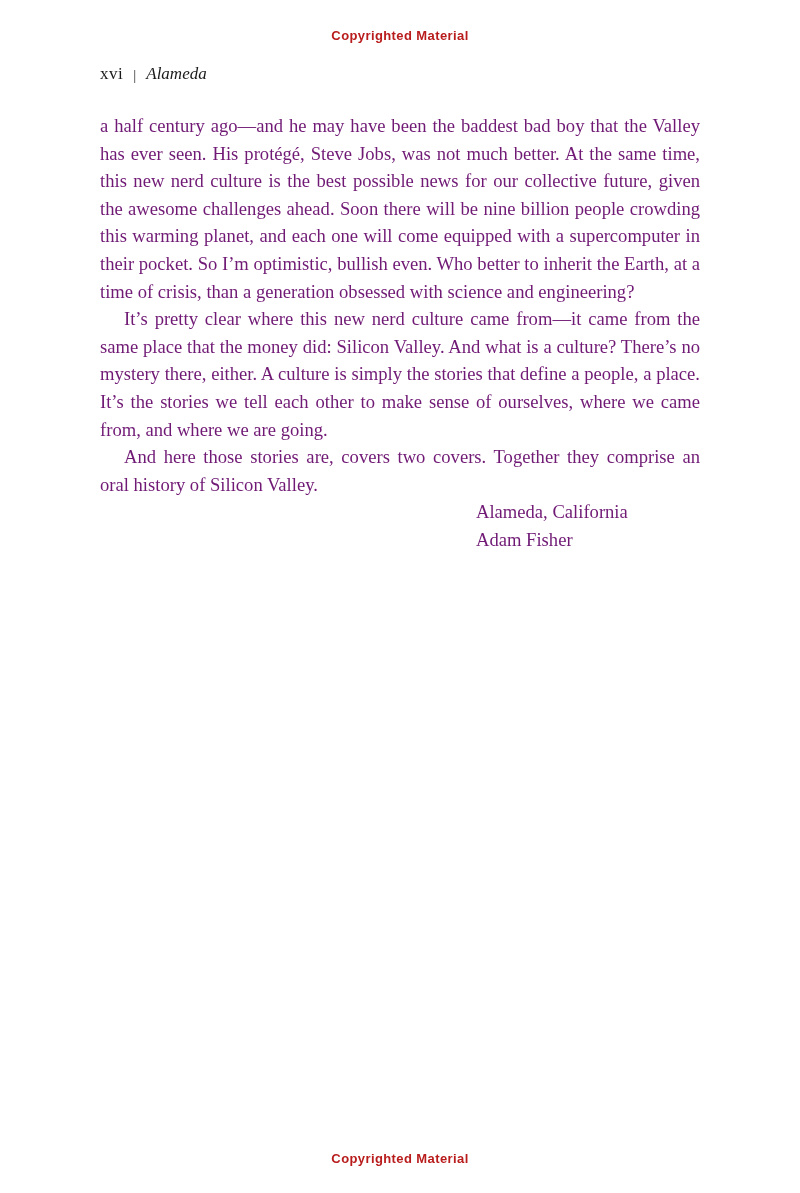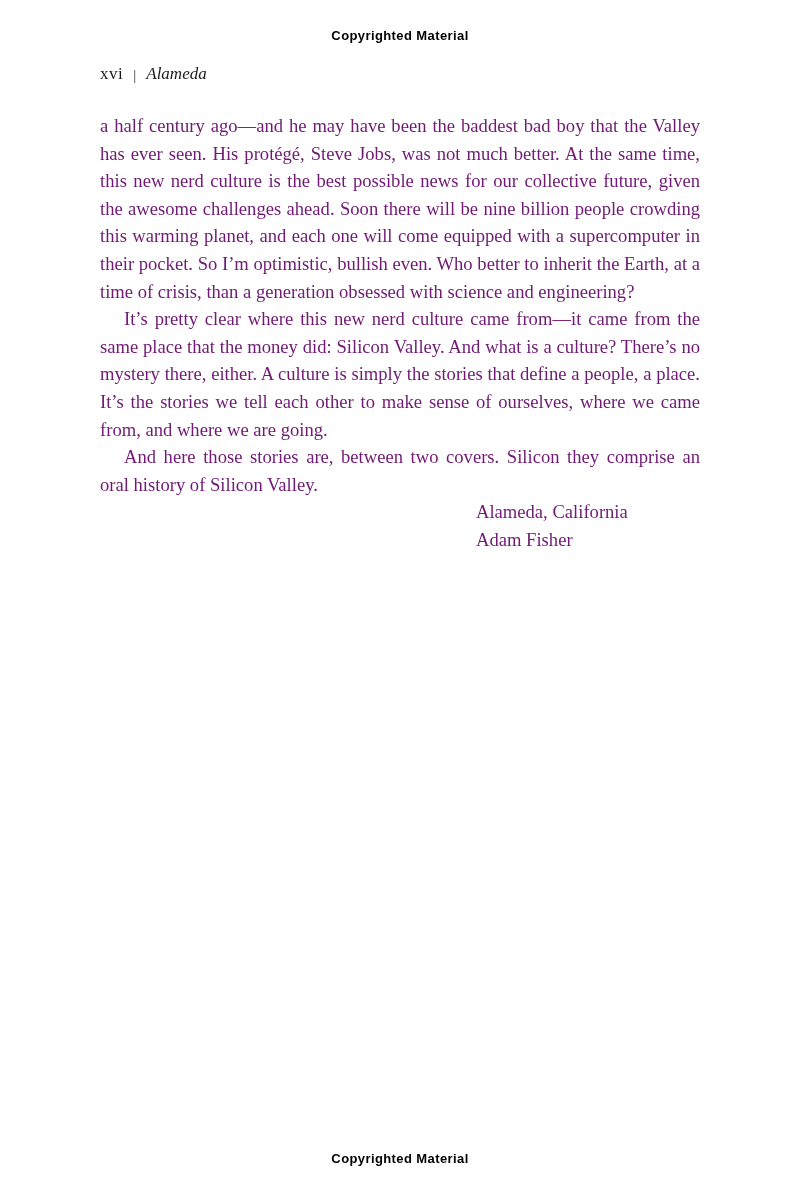--- a/index.html
+++ b/index.html
@@ -14,21 +14,21 @@
   }
   .copyright {
     position: absolute;
     left: 0;
     width: 100%;
     text-align: center;
     font-family: "Liberation Sans", "DejaVu Sans", sans-serif;
     font-weight: bold;
     font-size: 13px;
     letter-spacing: 0.4px;
-    color: #000000;
+    color: #b91c1c;
   }
   .copyright.top { top: 28px; }
   .copyright.bottom { top: 1151px; }
   .running-header {
     position: absolute;
     left: 100px;
     top: 64px;
     font-family: "Liberation Serif", "DejaVu Serif", serif;
     font-size: 17px;
     color: #1a1a1a;
@@ -76,21 +76,21 @@
 
   <div class="running-header">
     <span class="pageno">xvi</span>
     <span class="sep">|</span>
     <span class="section">Alameda</span>
   </div>
 
   <div class="body-text">
     <p>a half century ago—and he may have been the baddest bad boy that the Valley has ever seen. His protégé, Steve Jobs, was not much better. At the same time, this new nerd culture is the best possible news for our collective future, given the awesome challenges ahead. Soon there will be nine billion people crowding this warming planet, and each one will come equipped with a supercomputer in their pocket. So I’m optimistic, bullish even. Who better to inherit the Earth, at a time of crisis, than a generation obsessed with science and engineering?</p>
     <p class="indent">It’s pretty clear where this new nerd culture came from—it came from the same place that the money did: Silicon Valley. And what is a culture? There’s no mystery there, either. A culture is simply the stories that define a people, a place. It’s the stories we tell each other to make sense of ourselves, where we came from, and where we are going.</p>
-    <p class="indent">And here those stories are, between two covers. Silicon they comprise an oral history of Silicon Valley.</p>
+    <p class="indent">And here those stories are, covers two covers. Together they comprise an oral history of Silicon Valley.</p>
 
     <div class="signature">
       <div>Alameda, California</div>
       <div>Adam Fisher</div>
     </div>
   </div>
 
   <div class="copyright bottom">Copyrighted Material</div>
 
 </div>

